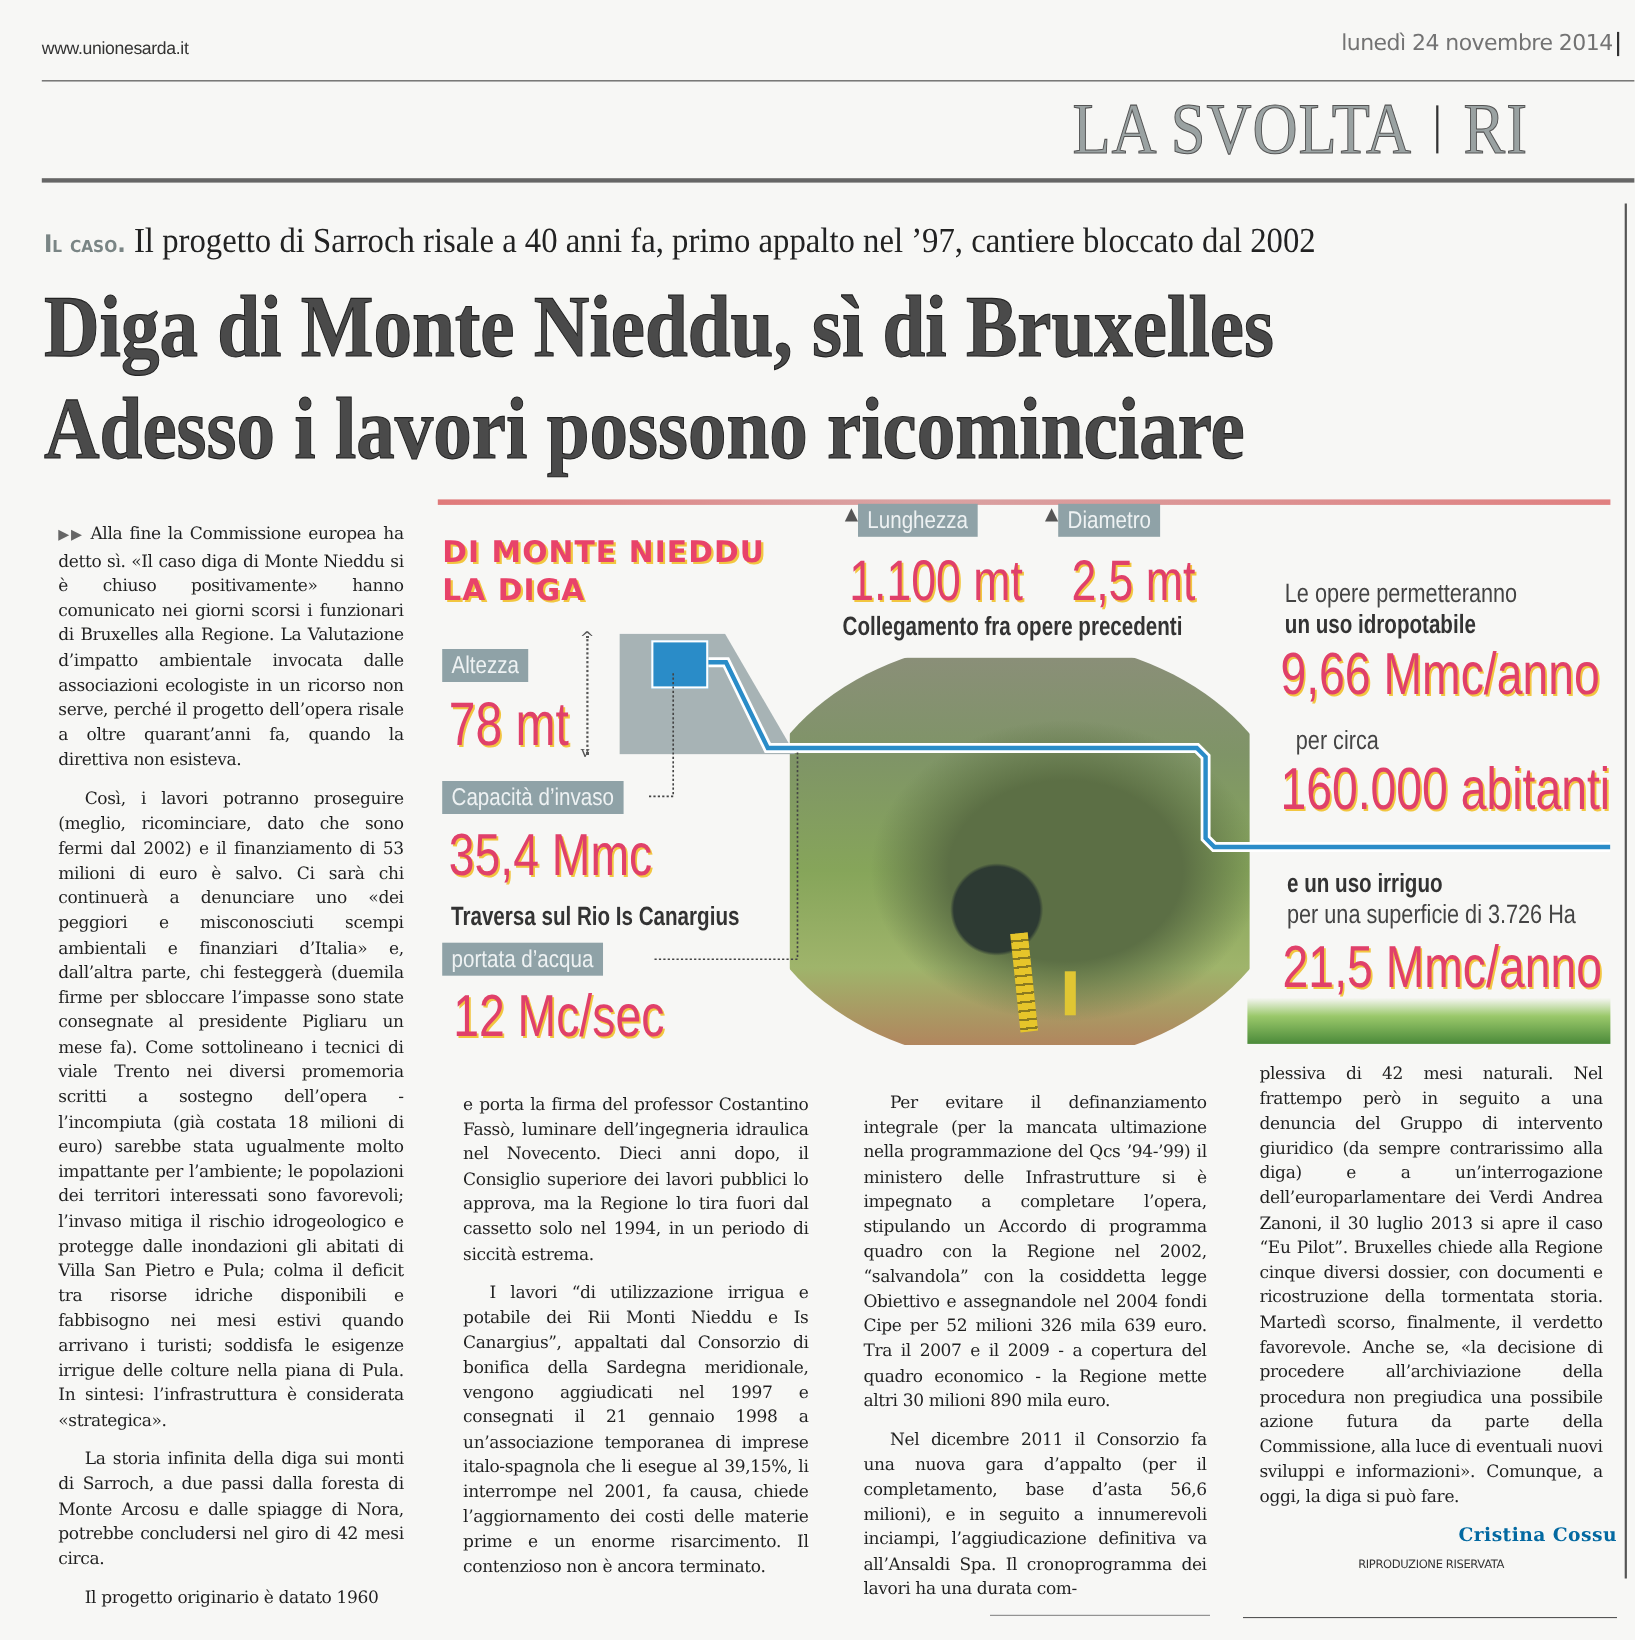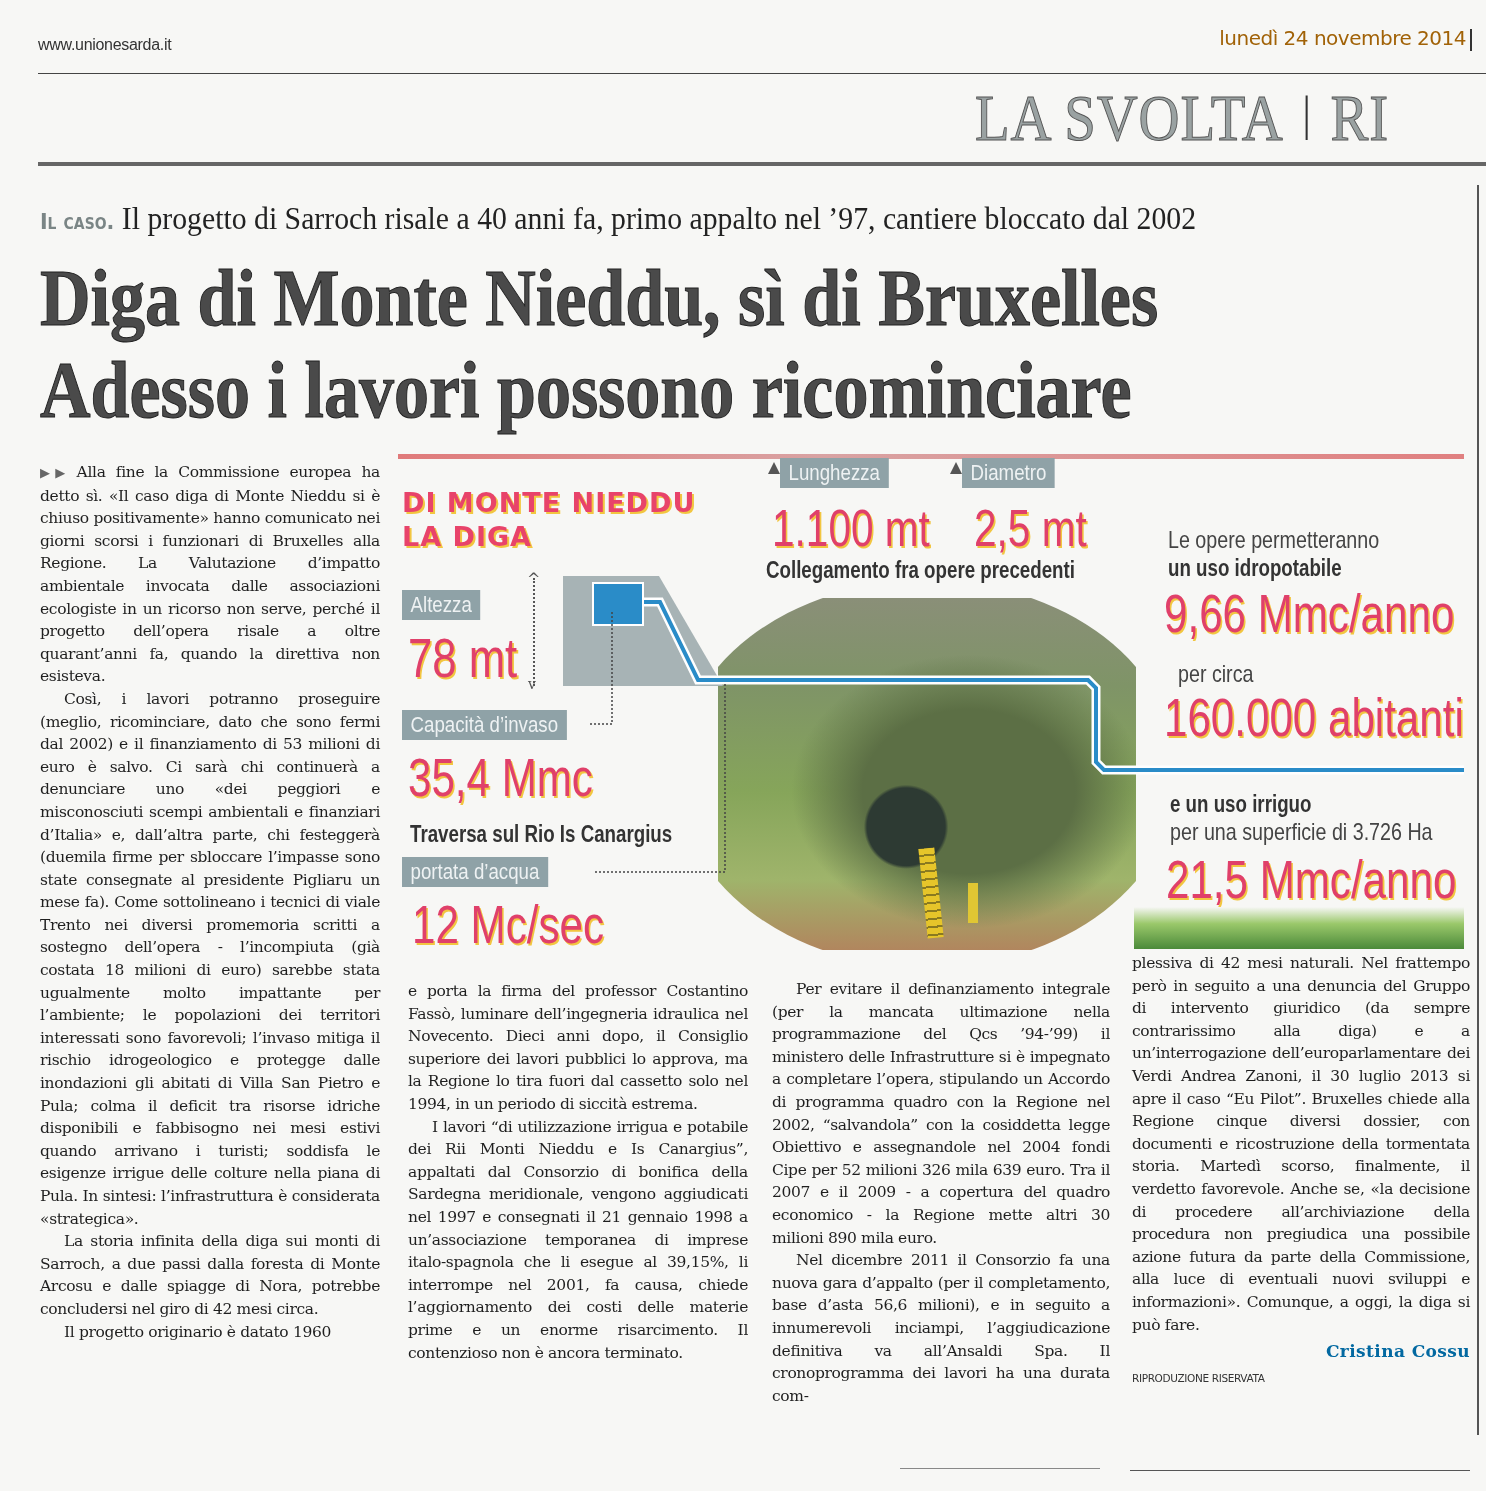--- a/index.html
+++ b/index.html
@@ -3,41 +3,41 @@
 <meta charset="utf-8">
 <style>
   html, body { margin: 0; padding: 0; }
   body {
     width: 1486px; height: 1491px; position: relative; overflow: hidden;
     background: #f7f7f5; color: #222;
     font-family: "DejaVu Serif", serif;
   }
   .abs { position: absolute; }
   .site { left: 38px; top: 36px; font-family: Liberation Sans, sans-serif; font-size: 16px; color: #333; letter-spacing: -0.3px; }
-  .date { right: 14px; top: 26px; font-family: "DejaVu Sans", sans-serif; font-size: 20px; color: #a16207; letter-spacing: -0.5px; }
+  .date { right: 14px; top: 26px; font-family: "DejaVu Sans", sans-serif; font-size: 20px; color: #737373; letter-spacing: -0.5px; }
   .date .bar { display: inline-block; width: 2px; height: 22px; background: #333; vertical-align: middle; margin-left: 4px; }
   .rule1 { left: 38px; right: 0; top: 73px; height: 1px; background: #444; }
   .section { left: 975px; top: 80px; font-family: "Liberation Serif", serif; font-size: 66px; color: #9aa2a2; letter-spacing: 1px; white-space: nowrap; font-weight: normal; transform: scaleX(0.86); transform-origin: left top; -webkit-text-stroke: 1px #555; }
   .section .sep { color: #333; -webkit-text-stroke: 0; font-size: 48px; vertical-align: 10px; margin: 0 22px; }
   .rule2 { left: 38px; right: 0; top: 162px; height: 4px; background: #666; }
   .kicker { left: 40px; top: 200px; font-family: "Liberation Serif", serif; font-size: 32px; color: #222; white-space: nowrap; transform: scaleX(0.93); transform-origin: left top; }
   .kicker .tag { font-family: "DejaVu Sans", sans-serif; font-weight: bold; color: #7a8585; font-size: 22px; font-variant: small-caps; }
   .headline { left: 40px; font-family: "Liberation Serif", serif; font-weight: bold; font-size: 80px; color: #4a4a4a; white-space: nowrap; transform: scaleX(0.875); transform-origin: left top; -webkit-text-stroke: 1px #222; line-height: 1; }
   .hl1 { top: 258px; }
   .hl2 { top: 350px; }
   .col { font-family: "DejaVu Serif", serif; font-size: 15.5px; line-height: 22.6px; text-align: justify; color: #1f1f1f; letter-spacing: -0.35px; hyphens: manual; }
-  .col p { margin: 0; text-indent: 24px; }
+  .col p { margin: 13px; text-indent: 24px; }
   .col p.first { text-indent: 0; }
   .col1 { left: 40px; top: 461px; width: 340px; }
   .col2 { left: 408px; top: 980px; width: 340px; }
   .col3 { left: 772px; top: 978px; width: 338px; }
   .col4 { left: 1132px; top: 952px; width: 338px; }
   .arrow { color: #666; font-size: 13px; margin-right: 6px; font-family: "DejaVu Sans", sans-serif; }
   .byline { text-align: right; font-weight: bold; font-size: 17px; margin-top: 4px; color: #0369a1; letter-spacing: 0.4px; }
-  .rights { text-align: left; font-family: "DejaVu Sans", sans-serif; font-size: 10.5px; color: #333; margin-top: 4px; }
+  .rights { text-align: center; font-family: "DejaVu Sans", sans-serif; font-size: 10.5px; color: #333; margin-top: 4px; }
   .vline { left: 1477px; top: 185px; width: 2px; height: 1250px; background: #555; }
   .bottom-rule { left: 1130px; top: 1470px; width: 340px; height: 1px; background: #555; }
   .bottom-rule2 { left: 900px; top: 1468px; width: 200px; height: 1px; background: #888; }
 
   
   .info { left: 398px; top: 452px; width: 1066px; height: 498px; }
   .info-topline { position: absolute; left: 0; right: 0; top: 2px; height: 5px; background: linear-gradient(90deg,#e07a7a,#d9a3a3 40%,#e08080); }
   .info-title { position: absolute; left: 4px; top: 34px; font-family: "DejaVu Sans", sans-serif; font-weight: bold; font-size: 27px; line-height: 34px; color: #e8436a; text-shadow: 2px 2px 0 #f2c640; letter-spacing: 1px; }
   .lbl-box { position: absolute; background: #8fa2a7; color: #eef2f3; font-family: "Liberation Sans", sans-serif; font-size: 22px; padding: 2px 10px; transform: scaleX(0.85); transform-origin: left top; white-space: nowrap; }
   .bigval { position: absolute; font-family: "Liberation Sans", sans-serif; color: #e0406a; text-shadow: 2px 2px 0 #f2c640; white-space: nowrap; transform: scaleX(0.78); transform-origin: left top; line-height: 1; }

